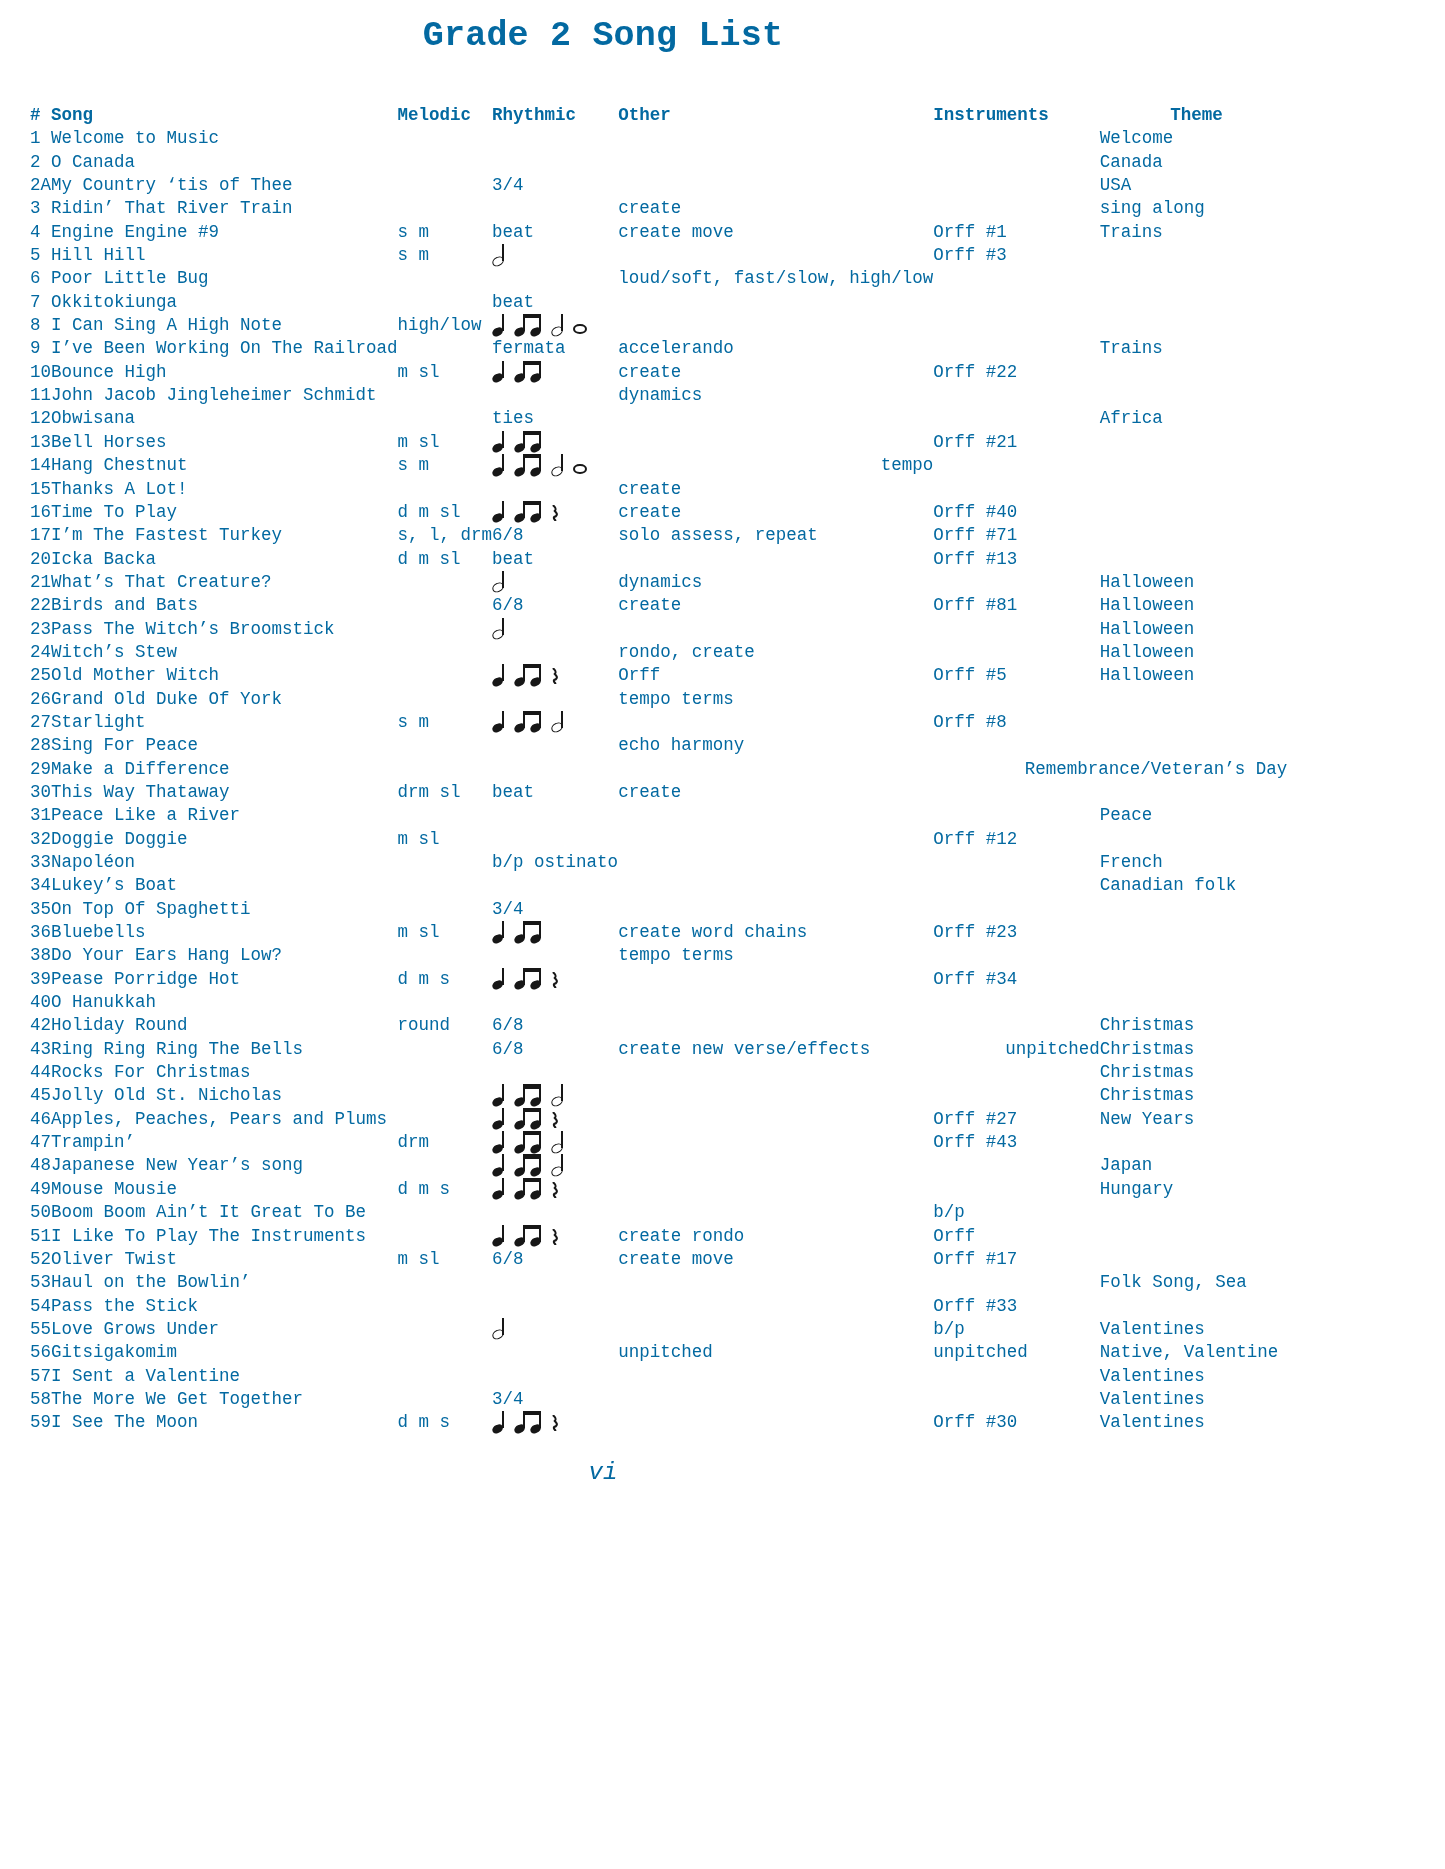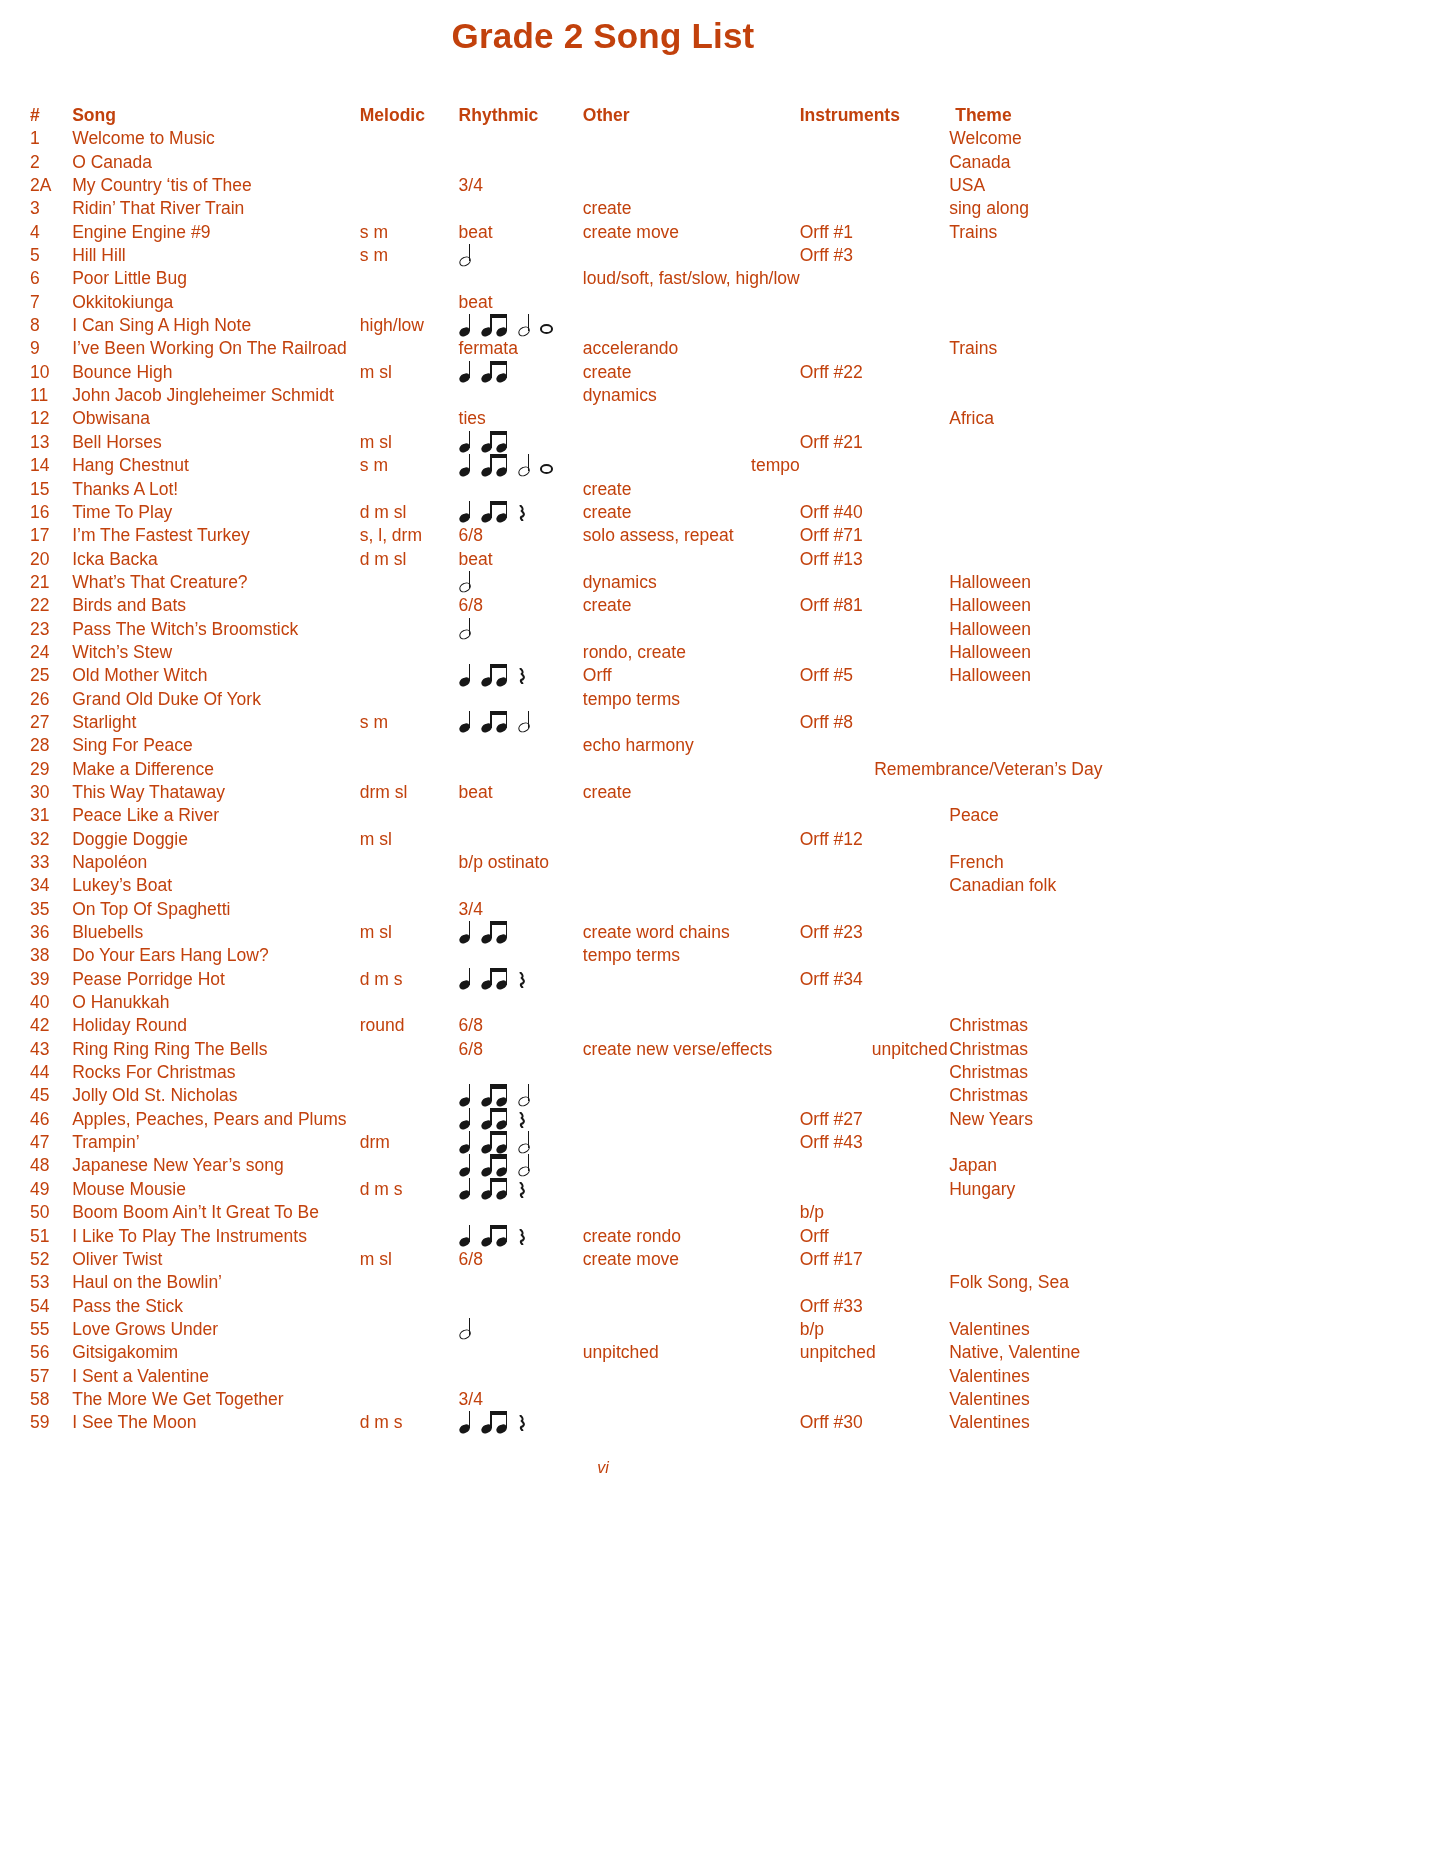--- a/index.html
+++ b/index.html
@@ -1,38 +1,38 @@
 <!DOCTYPE html>
 <html><head>
 <meta charset="utf-8">
 <style>
   html,body{margin:0;padding:0;background:#ffffff;}
   .page{
     position:relative;width:1445px;height:1869px;background:#ffffff;
-    font-family:Liberation Sans, sans-serif;color:#c2410c;overflow:hidden;
+    font-family:Liberation Mono, monospace;color:#0369a1;overflow:hidden;
   }
   .content{width:1206px;}
   .doc-title{
     margin:16px 0 0 0;font-size:35px;font-weight:bold;text-align:center;
     letter-spacing:.2px;line-height:40px;
   }
   table.songs{
     border-collapse:collapse;table-layout:fixed;margin:48px 0 0 30px;
   }
   .songs th,.songs td{
     padding:0;text-align:left;font-size:17.5px;line-height:23.35px;height:23.35px;
     white-space:nowrap;vertical-align:baseline;font-weight:normal;overflow:visible;
   }
   .songs th{font-weight:bold;}
-  .songs th.theme-h{padding-left:6px;}
+  .songs th.theme-h{padding-left:6px;text-align:center;}
   td.indent-other{padding-left:78px;text-align:right;}
   td.shift-theme{text-indent:-75px;}
   td.indent-instr{padding-left:72px;}
   .footer-folio{
-    margin-top:24px;width:1206px;text-align:center;font-style:italic;font-size:16px;
+    margin-top:24px;width:1206px;text-align:center;font-style:italic;font-size:24px;
   }
   
   .note{position:relative;display:inline-block;height:21px;vertical-align:text-bottom;margin:0 10px 0 0;}
   .note i{position:absolute;display:block;}
   .note.quarter,.note.half{width:12px;}
   .note.eighths{width:27px;}
   .note.whole{width:15px;}
   .note.rest{width:9px;}
   .note .head{left:0;bottom:0;width:10.5px;height:7.5px;background:#171717;border-radius:55% 45% 55% 45%;transform:rotate(-21deg);}
   .note.half .head{background:#fff;border:1.9px solid #171717;box-sizing:border-box;width:11.5px;height:8.5px;}

